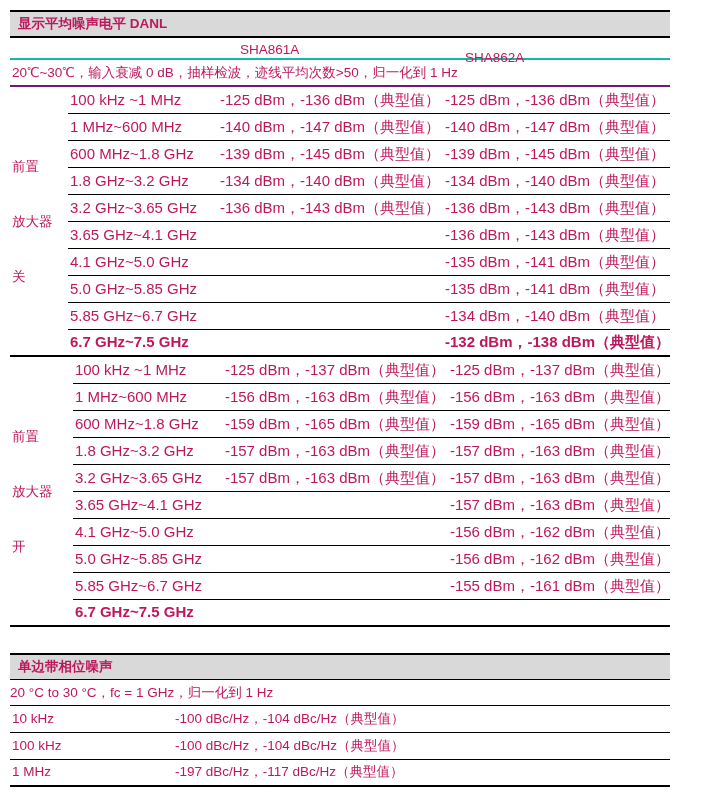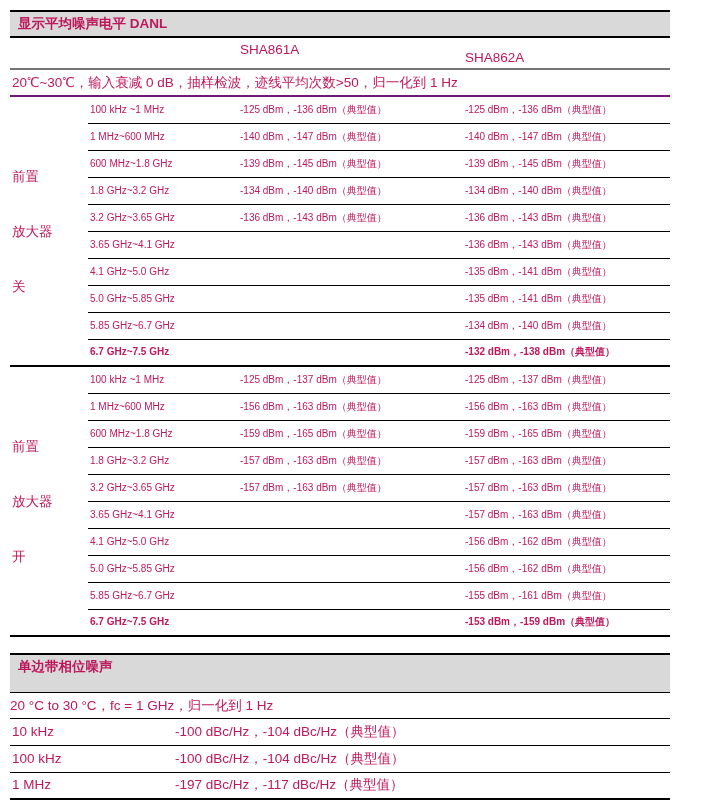--- a/index.html
+++ b/index.html
@@ -24,22 +24,22 @@
     border-bottom: 2px solid #000;
     font-weight: bold;
     font-size: 13.5px;
     line-height: 24px;
     padding-left: 8px;
   }
 
   .colhead {
     box-sizing: border-box;
     position: relative;
-    height: 32px;
-    border-bottom: 2px solid #737373;
+    height: 22px;
+    border-bottom: 2px solid #14b8a6;
     font-size: 13.5px;
   }
   .colhead .ch1 { position: absolute; left: 230px; top: 4px; }
   .colhead .ch2 { position: absolute; left: 455px; top: 12px; }
 
   .cond {
     box-sizing: border-box;
     height: 27px;
     line-height: 25px;
     border-bottom: 2px solid #701a75;
@@ -58,21 +58,21 @@
     font-size: 13.5px;
     gap: 28px;
   }
   .labline { line-height: 27px; }
   .rows { flex: 1; }
   .row {
     box-sizing: border-box;
     display: flex;
     height: 27px;
     line-height: 26px;
-    font-size: 10px;
+    font-size: 15px;
     border-bottom: 1px solid #000;
     white-space: nowrap;
   }
   .rows .row:last-child { border-bottom: none; height: 25px; line-height: 24px; font-weight: bold; }
   .cell-freq { width: 152px; box-sizing: border-box; padding-left: 2px; }
   .cell-v1 { width: 225px; }
   .cell-v2 { flex: 1; }
 
   .pn-body { border-bottom: 2px solid #000; }
   .pn-row {
@@ -81,21 +81,21 @@
     height: 27px;
     line-height: 26px;
     font-size: 13.5px;
     border-bottom: 1px solid #000;
     white-space: nowrap;
   }
   .pn-body .pn-row:first-child { height: 26px; line-height: 25px; }
   .pn-body .pn-row:last-child { border-bottom: none; height: 25px; line-height: 24px; }
   .pn-label { width: 165px; box-sizing: border-box; padding-left: 2px; }
   .pn-value { flex: 1; }
-  #pn-table .band { border-bottom-width: 1px; height: 40px; }
+  #pn-table .band { border-bottom-width: 1px; height: 27px; }
 </style>
 </head>
 <body>
 
 <div class="page">
 
   <div class="tbl" id="danl-table">
     <div class="band">
       <span>显示平均噪声电平 DANL</span>
     </div>
@@ -214,21 +214,20 @@
               <div class="cell-v2">-156 dBm，-162 dBm（典型值）</div>
             </div>
             <div class="row">
               <div class="cell-freq">5.85 GHz~6.7 GHz</div>
               <div class="cell-v1"></div>
               <div class="cell-v2">-155 dBm，-161 dBm（典型值）</div>
             </div>
             <div class="row">
               <div class="cell-freq">6.7 GHz~7.5 GHz</div>
               <div class="cell-v1"></div>
-              <div class="cell-v2">-153 dBm，-159 dBm（典型值）</div>
             </div>
           </div>
         </div>
       </div>
   </div>
 
   <div class="tbl" id="pn-table">
     <div class="band">
       <span>单边带相位噪声</span>
     </div>

